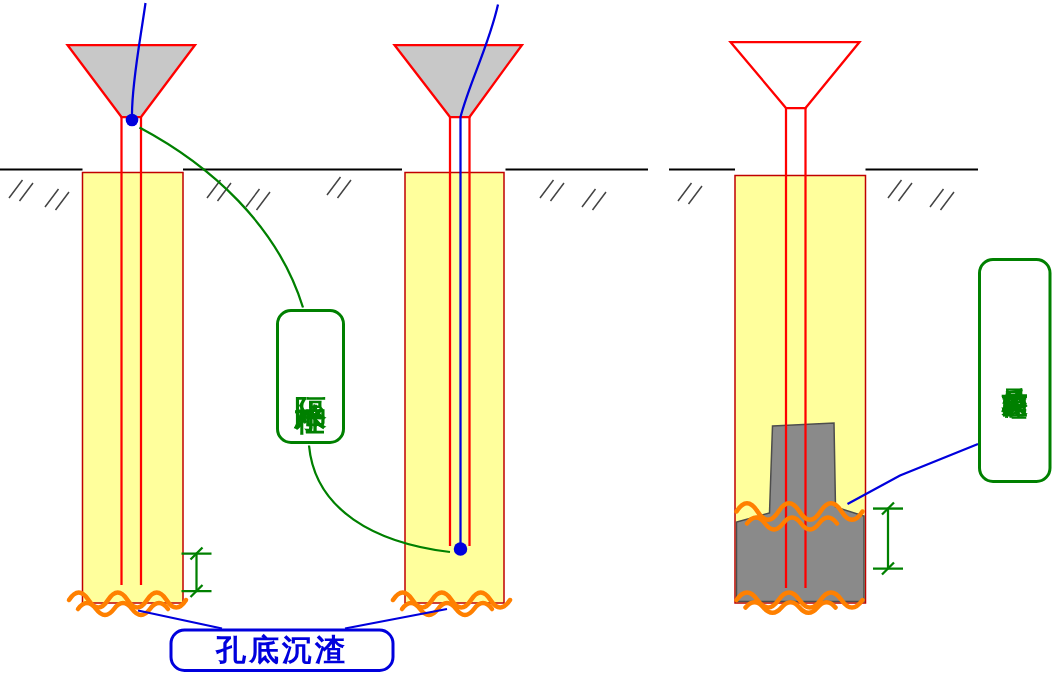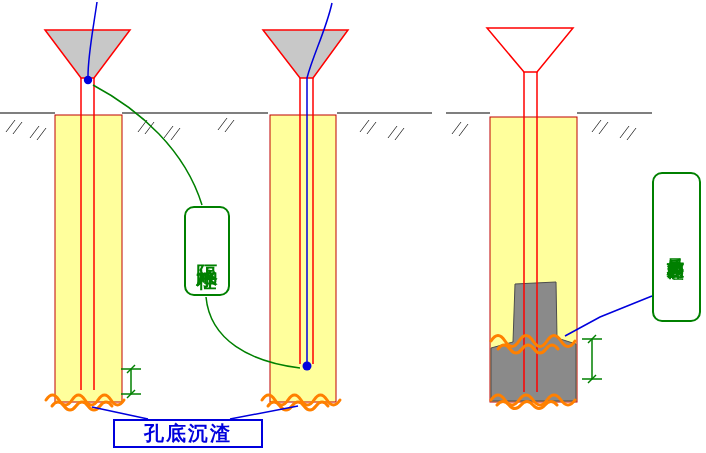--- a/index.html
+++ b/index.html
@@ -14,21 +14,21 @@
     font-weight:bold;z-index:5;
   }
   .vert{writing-mode:vertical-rl;text-orientation:upright;}
   #water-plug-label{
     left:184px;top:206px;width:46px;height:90px;
     border:2px solid #008000;border-radius:10px;
     color:#008000;font-size:21px;letter-spacing:2px;
   }
   #sediment-label{
     left:113px;top:419px;width:150px;height:29px;
-    border:2px solid #0000dd;border-radius:0;
+    border:2px solid #0000dd;border-radius:10px;
     color:#0000dd;font-size:20px;letter-spacing:2px;
   }
   #poor-concrete-label{
     left:652px;top:172px;width:49px;height:150px;
     border:2px solid #008000;border-radius:10px;
     color:#008000;font-size:17px;letter-spacing:1px;
   }
 </style>
 </head>
 <body>

